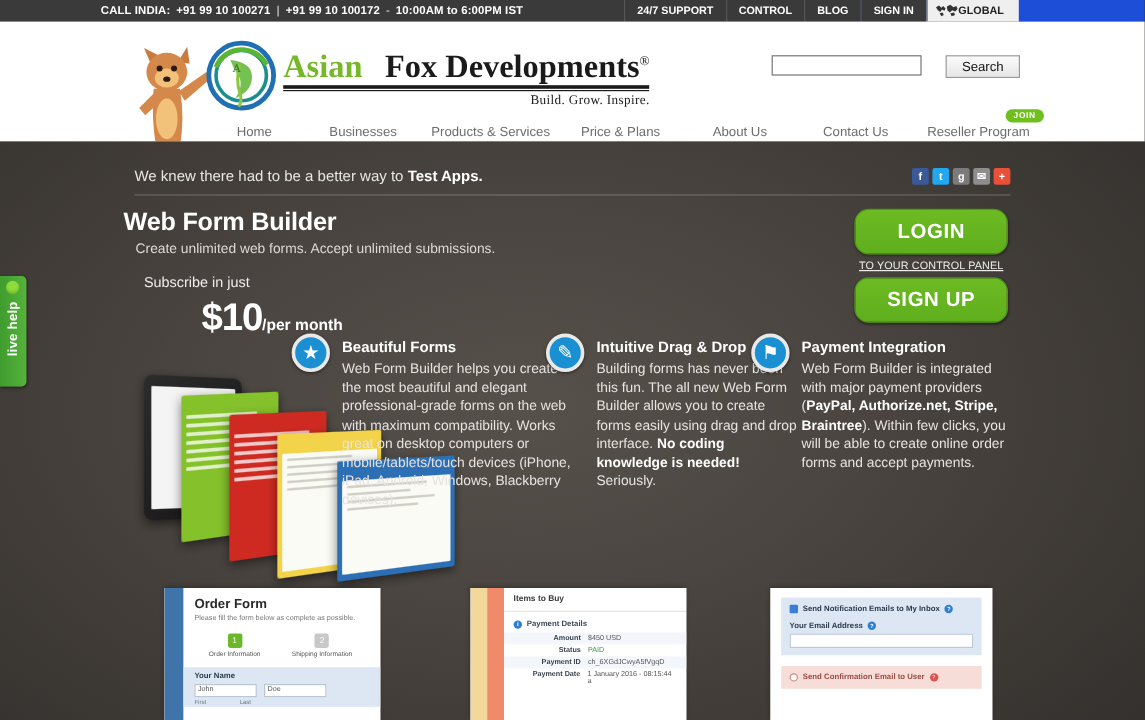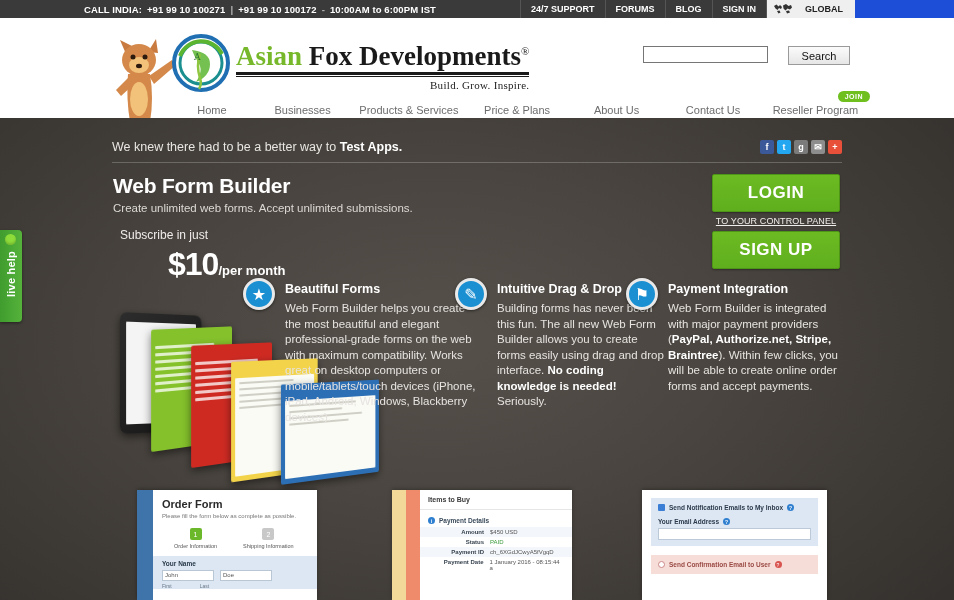--- a/index.html
+++ b/index.html
@@ -22,37 +22,37 @@
     letter-spacing: .1px; white-space: nowrap;
   }
   .topbar-left .sep { opacity:.6; padding: 0 5px; }
   .topbar-links { display: flex; align-items: stretch; }
   .topbar-links a {
     display: flex; align-items: center; padding: 0 10px;
     color: #ffffff; font-size: 9px; font-weight: bold; text-decoration: none;
     background: #3a3a3a; border-left: 1px solid #555; white-space: nowrap;
   }
   .topbar-global {
-    display: flex; align-items: center; gap: 12px;
+    display: flex; align-items: center; gap: 0;
     padding: 0 12px 0 6px; background: #efefef; color: #222;
     font-size: 9px; font-weight: bold; border-left: 1px solid #555;
   }
   .globe-icon { width: 20px; height: 12px; display:block; }
 
   
   .header {
     position: absolute; left: 0; top: 18px; width: 954px; height: 100px;
     background: #ffffff;
   }
   .logo-wrap { position: absolute; left: 170px; top: 14px; display: flex; align-items: center; }
   .logo-mark { width: 62px; height: 62px; }
   .logo-text { margin-left: 4px; }
   .logo-title { font-family: "Liberation Serif", serif; font-size: 27px; line-height: 30px; white-space: nowrap; }
   .logo-title .asian { color: #76b82a; font-weight: bold; }
-  .logo-title .fox   { color: #1a1a1a; font-weight: bold; }
+  .logo-title .fox   { color: #1a1a1a; font-weight: bold; margin-left: 12px; }
   .logo-title .dev   { color: #1a1a1a; font-weight: bold; }
   .logo-title .reg   { font-size: 11px; vertical-align: super; color:#1a1a1a;}
   .logo-rule { height: 3px; background: #1a1a1a; margin-top: 1px; }
   .logo-rule2 { height: 1px; background: #1a1a1a; margin-top: 1px; }
   .logo-tag {
     font-family: "Liberation Serif", serif; font-size: 11px; color: #222;
     text-align: right; margin-top: 2px; letter-spacing: .3px;
   }
 
   .fox-mascot { position: absolute; left: 108px; top: 18px; width: 78px; height: 122px; }
@@ -134,42 +134,42 @@
     border-radius: 50%; background: #8ddc3a; box-shadow: inset 0 -2px 2px rgba(0,0,0,.15);
   }
   .livehelp .lh-text {
     position: absolute; left: -22px; top: 38px; width: 66px;
     transform: rotate(-90deg); color: #ffffff; font-size: 11px; font-weight: bold;
     text-align: center; letter-spacing: .2px;
   }
 
   
   .hero-title {
-    position: absolute; left: 113px; top: 56px;
+    position: absolute; left: 103px; top: 56px;
     color: #ffffff; font-size: 21px; font-weight: bold; letter-spacing: -.2px;
   }
   .hero-sub {
     position: absolute; left: 113px; top: 84px;
     color: #ddd9d5; font-size: 11.5px;
   }
   .sub-label {
     position: absolute; left: 120px; top: 110px;
     color: #efeceb; font-size: 12px;
   }
   .price {
     position: absolute; left: 168px; top: 128px;
     color: #ffffff; font-weight: bold; white-space: nowrap;
   }
   .price .amt  { font-size: 32px; letter-spacing: -1px; }
   .price .per  { font-size: 13px; }
 
   .btn-green {
     position: absolute; width: 128px; height: 38px;
     background: linear-gradient(#6cbb23,#5fae1d);
-    border: 1px solid #4e9616; border-radius: 2px;
+    border: 1px solid #4e9616; border-radius: 12px;
     color: #ffffff; font-size: 17px; font-weight: bold;
     display: flex; align-items: center; justify-content: center;
     letter-spacing: .5px; cursor: pointer;
     box-shadow: 0 1px 2px rgba(0,0,0,.35);
   }
   .btn-login  { left: 712px; top: 56px; }
   .btn-signup { left: 712px; top: 113px; }
   .cp-link {
     position: absolute; left: 712px; top: 98px; width: 128px; text-align: center;
     color: #f0eeec; font-size: 9px; text-decoration: underline; letter-spacing: .1px;
@@ -293,21 +293,21 @@
       <span>CALL INDIA:</span>
       <span style="width:5px"></span>
       <span>+91 99 10 100271</span>
       <span class="sep">|</span>
       <span>+91 99 10 100172</span>
       <span class="sep">-</span>
       <span>10:00AM to 6:00PM IST</span>
     </div>
     <div class="topbar-links">
       <a href="#">24/7 SUPPORT</a>
-      <a href="#">FORUMS</a>
+      <a href="#">CONTROL</a>
       <a href="#">BLOG</a>
       <a href="#">SIGN IN</a>
     </div>
     <div class="topbar-global">
       <svg class="globe-icon" viewBox="0 0 40 24">
         <path fill="#333" d="M2 6 L7 3 L11 7 L14 4 L18 8 L16 12 L12 10 L9 14 L5 11 Z"></path>
         <path fill="#333" d="M20 5 L26 2 L31 6 L36 4 L38 9 L34 13 L29 11 L25 15 L21 11 Z"></path>
         <path fill="#333" d="M8 16 L13 15 L15 19 L11 21 Z"></path>
         <path fill="#333" d="M26 16 L32 15 L34 19 L28 21 Z"></path>
       </svg>

